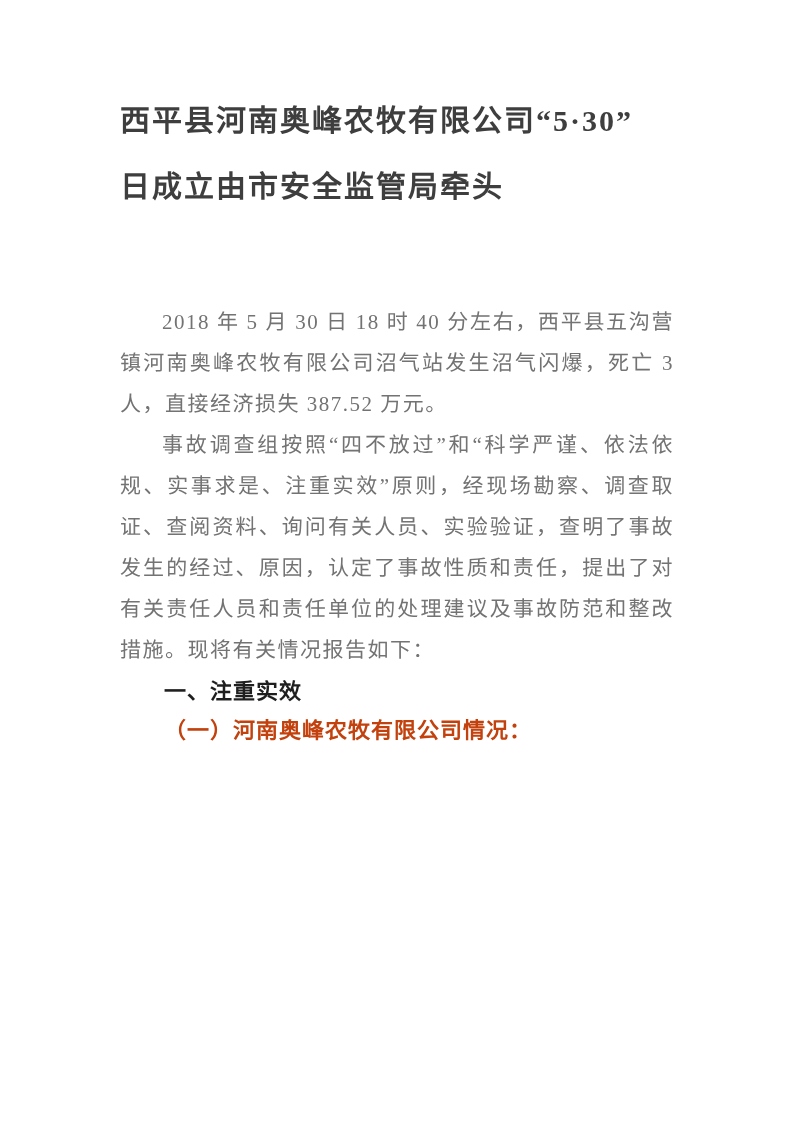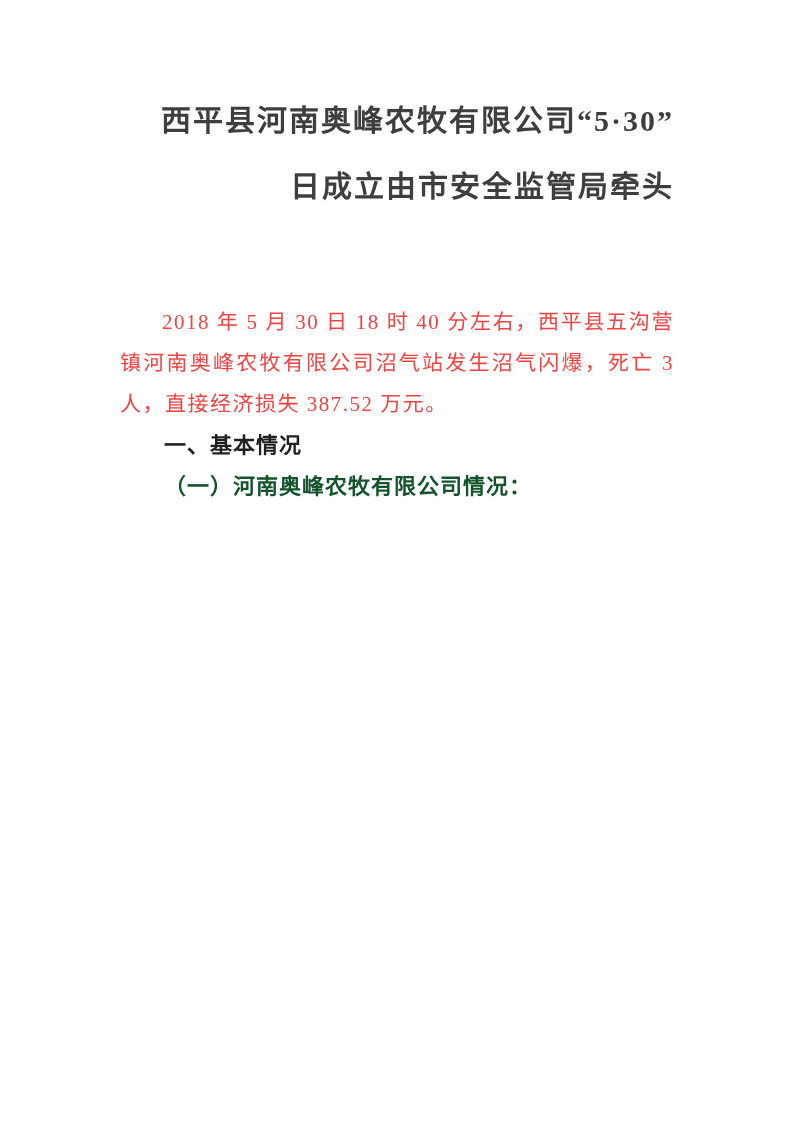--- a/index.html
+++ b/index.html
@@ -13,72 +13,73 @@
     width: 793px;
     height: 1122px;
     margin: 0 auto;
     background: #ffffff;
     overflow: hidden;
   }
   .content {
     padding: 88px 119px 0 120px;
   }
   .doc-title {
-    text-align: right;
+    text-align: left;
     font-family: "Liberation Serif", "DejaVu Serif", serif;
     font-weight: 700;
     font-size: 30px;
     line-height: 66px;
     letter-spacing: 2px;
     color: #3e3e3e;
   }
   .doc-body {
     margin-top: 82px;
   }
   .body-para {
     font-family: "Liberation Serif", "DejaVu Serif", serif;
     font-size: 21px;
     line-height: 41px;
     letter-spacing: 1.5px;
     text-align: justify;
     text-indent: 2em;
-    color: #ef4444;
+    color: #737373;
   }
   .section-heading {
     font-family: "Liberation Sans", "DejaVu Sans", sans-serif;
     font-weight: 700;
     font-size: 22px;
     line-height: 41px;
     letter-spacing: 1px;
     text-indent: 2em;
     color: #1f1f1f;
   }
   .subsection-heading {
-    font-family: Liberation Sans, sans-serif;
+    font-family: Liberation Mono, monospace;
     font-weight: 700;
     font-size: 22px;
     line-height: 41px;
     letter-spacing: 1px;
     text-indent: 2em;
-    color: #14532d;
+    color: #c2410c;
   }
 </style>
 </head>
 <body>
 
 <div class="page">
   <div class="content">
 
     <div class="doc-title">
       <div>西平县河南奥峰农牧有限公司“5·30”</div>
       <div>日成立由市安全监管局牵头</div>
     </div>
 
     <div class="doc-body">
       <p class="body-para">2018 年 5 月 30 日 18 时 40 分左右，西平县五沟营镇河南奥峰农牧有限公司沼气站发生沼气闪爆，死亡 3 人，直接经济损失 387.52 万元。</p>
+      <p class="body-para">事故调查组按照“四不放过”和“科学严谨、依法依规、实事求是、注重实效”原则，经现场勘察、调查取证、查阅资料、询问有关人员、实验验证，查明了事故发生的经过、原因，认定了事故性质和责任，提出了对有关责任人员和责任单位的处理建议及事故防范和整改措施。现将有关情况报告如下：</p>
 
-      <div class="section-heading">一、基本情况</div>
+      <div class="section-heading">一、注重实效</div>
 
       <div class="subsection-heading">（一）河南奥峰农牧有限公司情况：</div>
     </div>
 
   </div>
 </div>
 
 </body></html>

